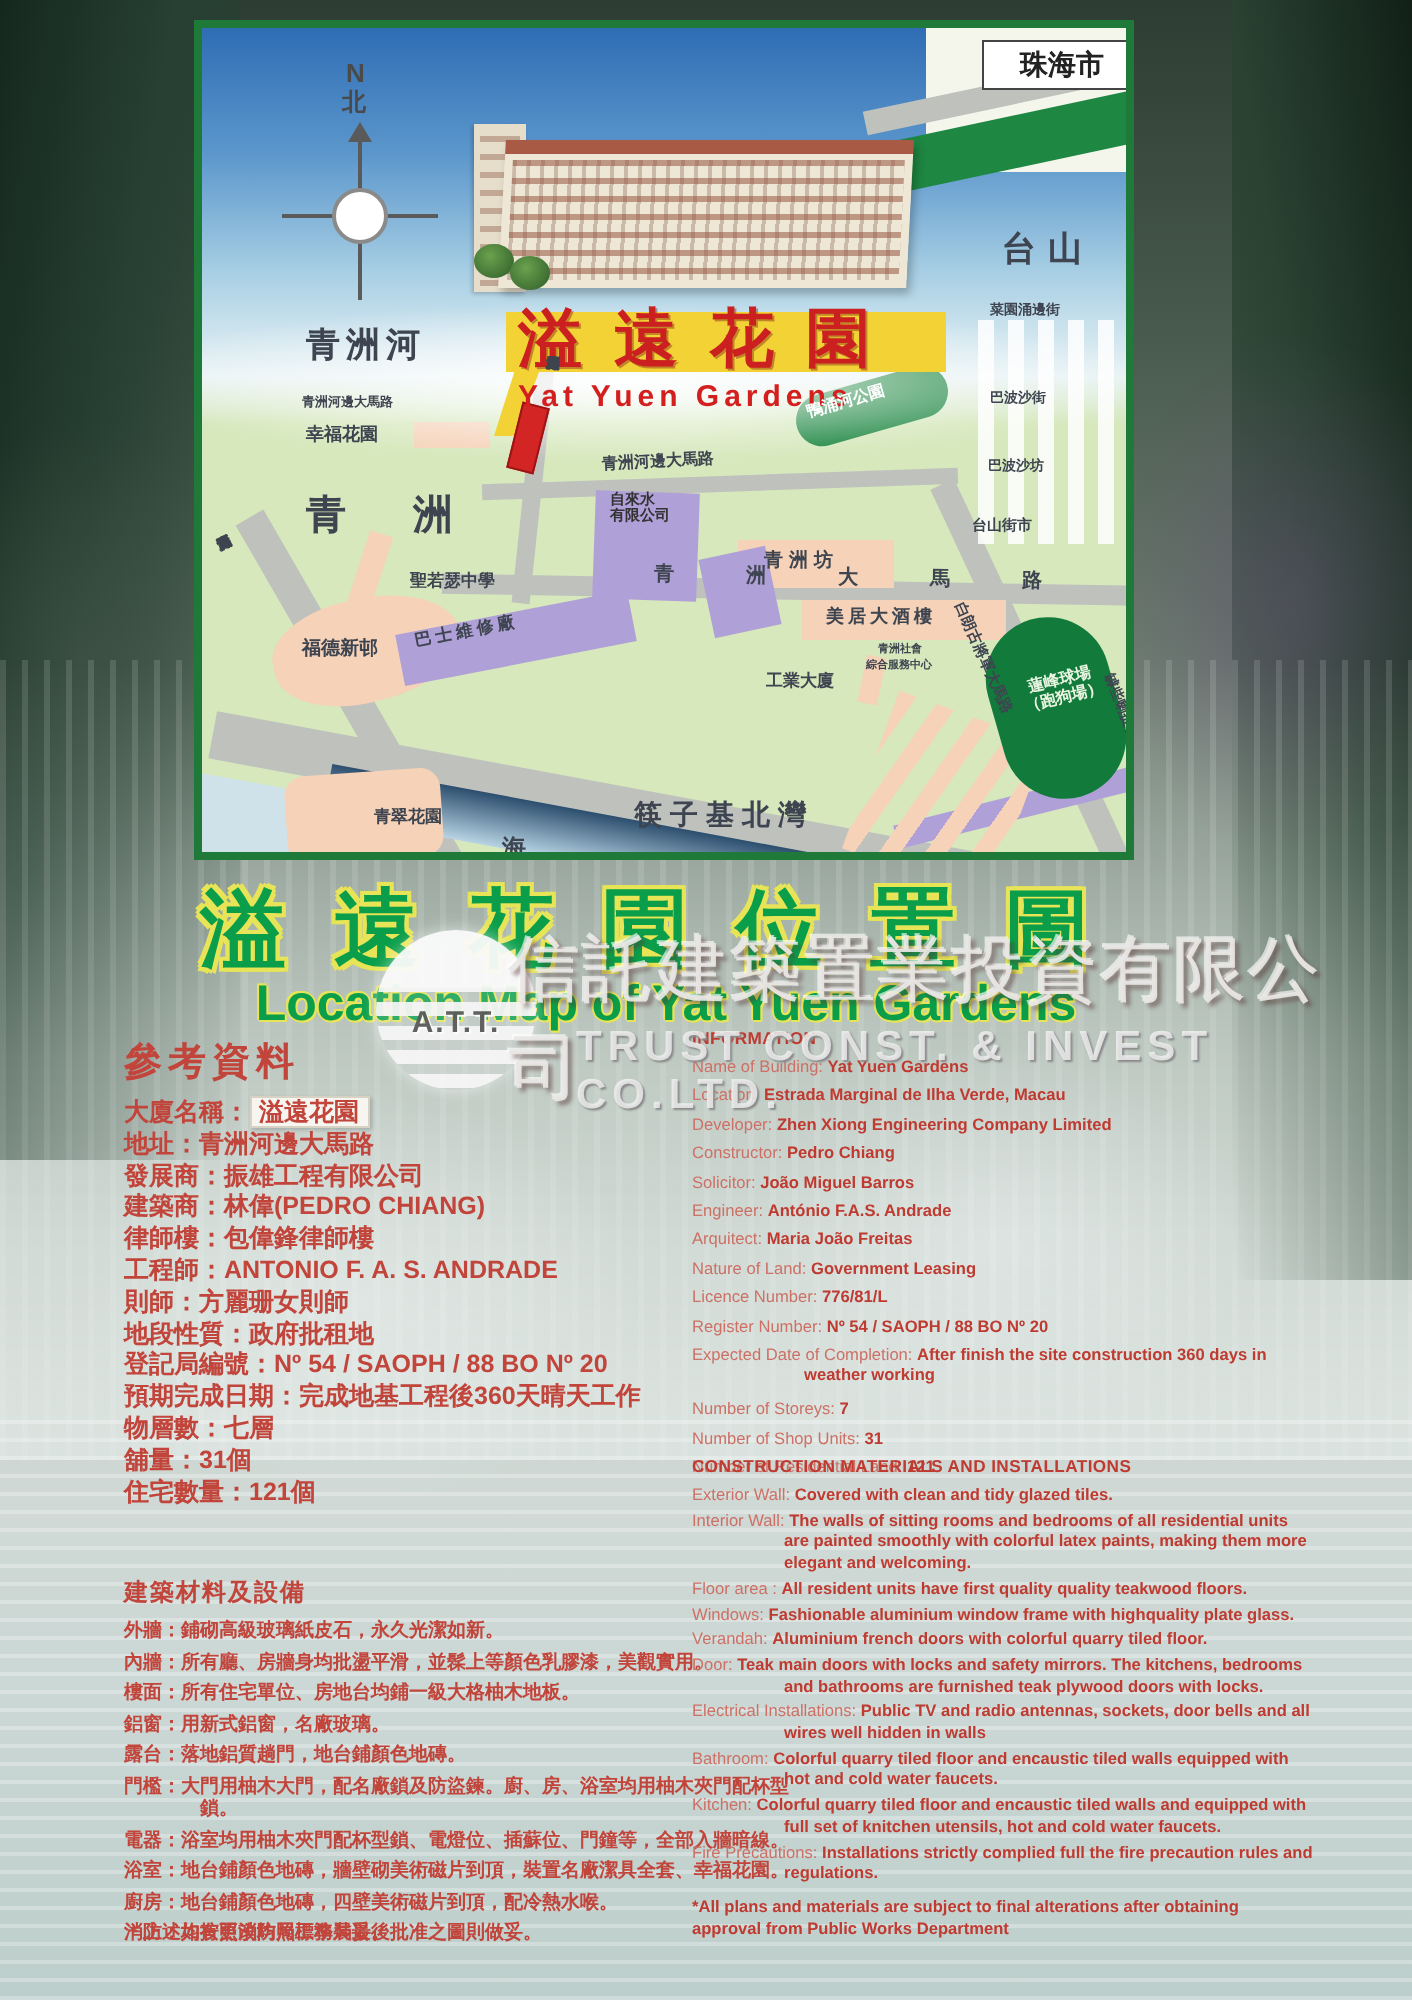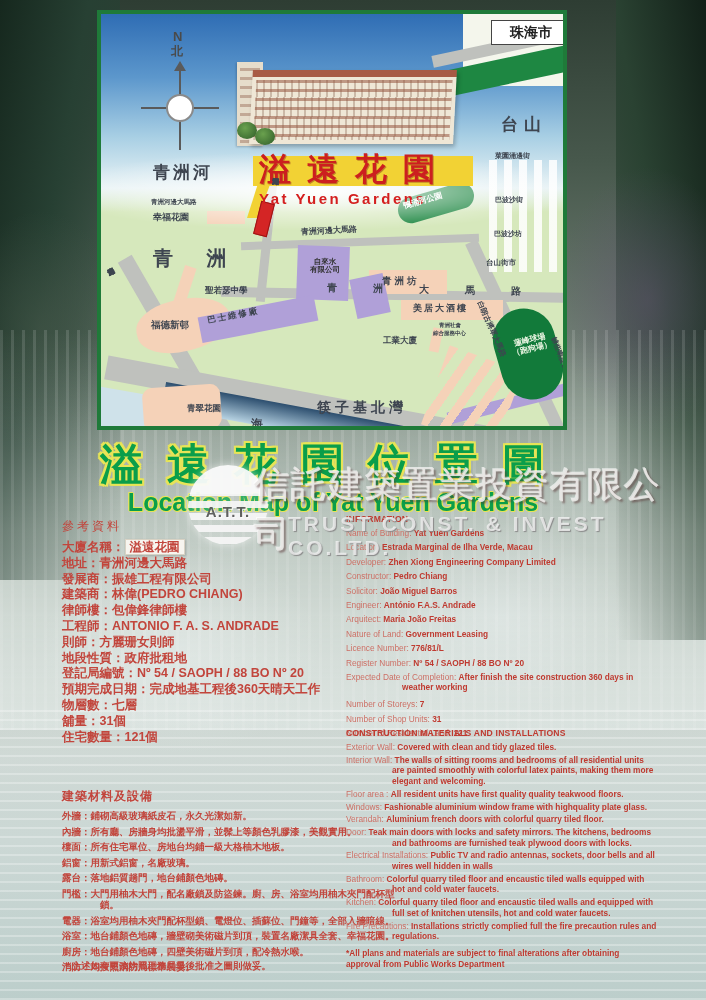--- a/index.html
+++ b/index.html
@@ -59,21 +59,21 @@
   #watermark{position:absolute;left:150px;top:455px;width:540px;height:98px;z-index:5}
   #wm-circle{position:absolute;left:38px;top:10px;width:80px;height:80px;border-radius:50%;opacity:.95;
     background:linear-gradient(180deg,#fbfbfb 0 36%,rgba(251,251,251,0) 36%),repeating-linear-gradient(180deg,#f6f6f6 0 7px,rgba(246,246,246,.18) 7px 12px);
     box-shadow:0 0 8px rgba(255,255,255,.6)}
   #wm-abbr{position:absolute;left:0;top:38px;width:80px;text-align:center;font-size:15px;font-weight:bold;color:#5c5c5c;letter-spacing:1px;text-shadow:1px 1px 0 #fff}
   #wm-zh{position:absolute;left:104px;top:6px;font-family:"Liberation Serif",serif;font-size:36px;font-weight:normal;letter-spacing:1px;color:rgba(233,231,229,.92);
     text-shadow:2px 2px 2px rgba(90,55,55,.55),-1px -1px 0 rgba(255,255,255,.65)}
   #wm-en{position:absolute;left:138px;top:57px;font-size:21px;font-weight:bold;letter-spacing:3px;color:rgba(243,243,243,.8);text-shadow:1px 1px 1px #8a8a8a}
   
   #ref{position:absolute;left:62px;top:518px;width:300px;z-index:4;color:#c2453c}
-  #ref-header{font-size:12px;font-weight:normal;letter-spacing:3px;margin-bottom:6px}
+  #ref-header{font-size:19px;font-weight:bold;letter-spacing:3px;margin-bottom:6px}
   .ref-line{font-size:12.5px;font-weight:bold;line-height:13px;margin-bottom:2.8px;white-space:nowrap}
   .boxed{background:#f7f5ef;border:1px solid #d8d2c4;padding:0 4px;box-shadow:1px 1px 2px rgba(0,0,0,.18)}
   #materials{position:absolute;left:62px;top:788px;width:346px;z-index:4;color:#c2453c}
   #mat-header{font-size:12px;font-weight:bold;letter-spacing:1px;margin-bottom:5px}
   .mat-line{font-size:9.5px;font-weight:bold;line-height:11px;margin-bottom:4.6px;padding-left:38px;text-indent:-38px}
   #zh-footnote{position:absolute;left:62px;top:960px;width:340px;font-size:9.5px;font-weight:bold;color:#c2453c;z-index:4}
   
   #info{position:absolute;left:346px;top:514px;width:306px;z-index:4}
   .en-header{font-size:8.6px;font-weight:bold;color:#bf3a30;letter-spacing:.2px;margin-bottom:4px}
   .info-item{font-size:8.3px;line-height:10.2px;margin-bottom:4.2px;padding-left:56px;text-indent:-56px}
@@ -157,21 +157,21 @@
   <span class="ml" style="left:394px;top:182px;font-size:7px">巴波沙街</span>
   <span class="ml" style="left:393px;top:216px;font-size:7px">巴波沙坊</span>
   <span class="ml" style="left:385px;top:245px;font-size:7.5px">台山街市</span>
   <span class="ml" style="left:200px;top:213px;font-size:8px;transform:rotate(-3deg)">青洲河邊大馬路</span>
   <span class="ml" style="left:50px;top:184px;font-size:6.5px">青洲河邊大馬路</span>
   <span class="ml" style="left:52px;top:199px;font-size:9px">幸福花園</span>
   <span class="ml" style="left:52px;top:233px;font-size:20px;letter-spacing:14px">青 洲</span>
   <span class="ml" style="left:104px;top:272px;font-size:8.5px">聖若瑟中學</span>
   <span class="ml" style="left:166px;top:158px;font-size:7px;writing-mode:vertical-rl;transform:rotate(5deg);height:120px">青洲河邊大馬路</span>
   <span class="ml" style="left:26px;top:244px;font-size:7px;writing-mode:vertical-rl;transform:rotate(-26deg);height:110px">青洲河邊大馬路</span>
-  <span class="ml" style="left:204px;top:244px;width:40px;font-size:7.5px;color:#333;text-align:center;white-space:normal"><span>自來水</span><br><span>有限公司</span></span>
+  <span class="ml" style="left:204px;top:232px;width:40px;font-size:7.5px;color:#333;white-space:normal"><span>自來水</span><br><span>有限公司</span></span>
   <span class="ml" style="left:106px;top:297px;font-size:8.5px;transform:rotate(-11deg);letter-spacing:2px">巴士維修廠</span>
   <span class="ml" style="left:281px;top:262px;font-size:9.5px;letter-spacing:3px">青洲坊</span>
   <span class="ml" style="left:226px;top:270px;font-size:10px;letter-spacing:36px;transform:rotate(1deg)">青洲大馬路</span>
   <span class="ml" style="left:312px;top:290px;font-size:9px;letter-spacing:2px">美居大酒樓</span>
   <span class="ml" style="left:338px;top:308px;font-size:5.5px">青洲社會</span>
   <span class="ml" style="left:332px;top:316px;font-size:5.5px">綜合服務中心</span>
   <span class="ml" style="left:282px;top:322px;font-size:8.5px">工業大廈</span>
   <span class="ml" style="left:50px;top:306px;font-size:9.5px">福德新邨</span>
   <span class="ml" style="left:402px;top:322px;width:56px;font-size:8px;color:#eaf5e2;text-align:center;white-space:normal;transform:rotate(-14deg)"><span>蓮峰球場</span><br><span>（跑狗場）</span></span>
   <span class="ml" style="left:382px;top:286px;font-size:7.5px;transform:rotate(66deg);transform-origin:left top">白朗古將軍大馬路</span>

